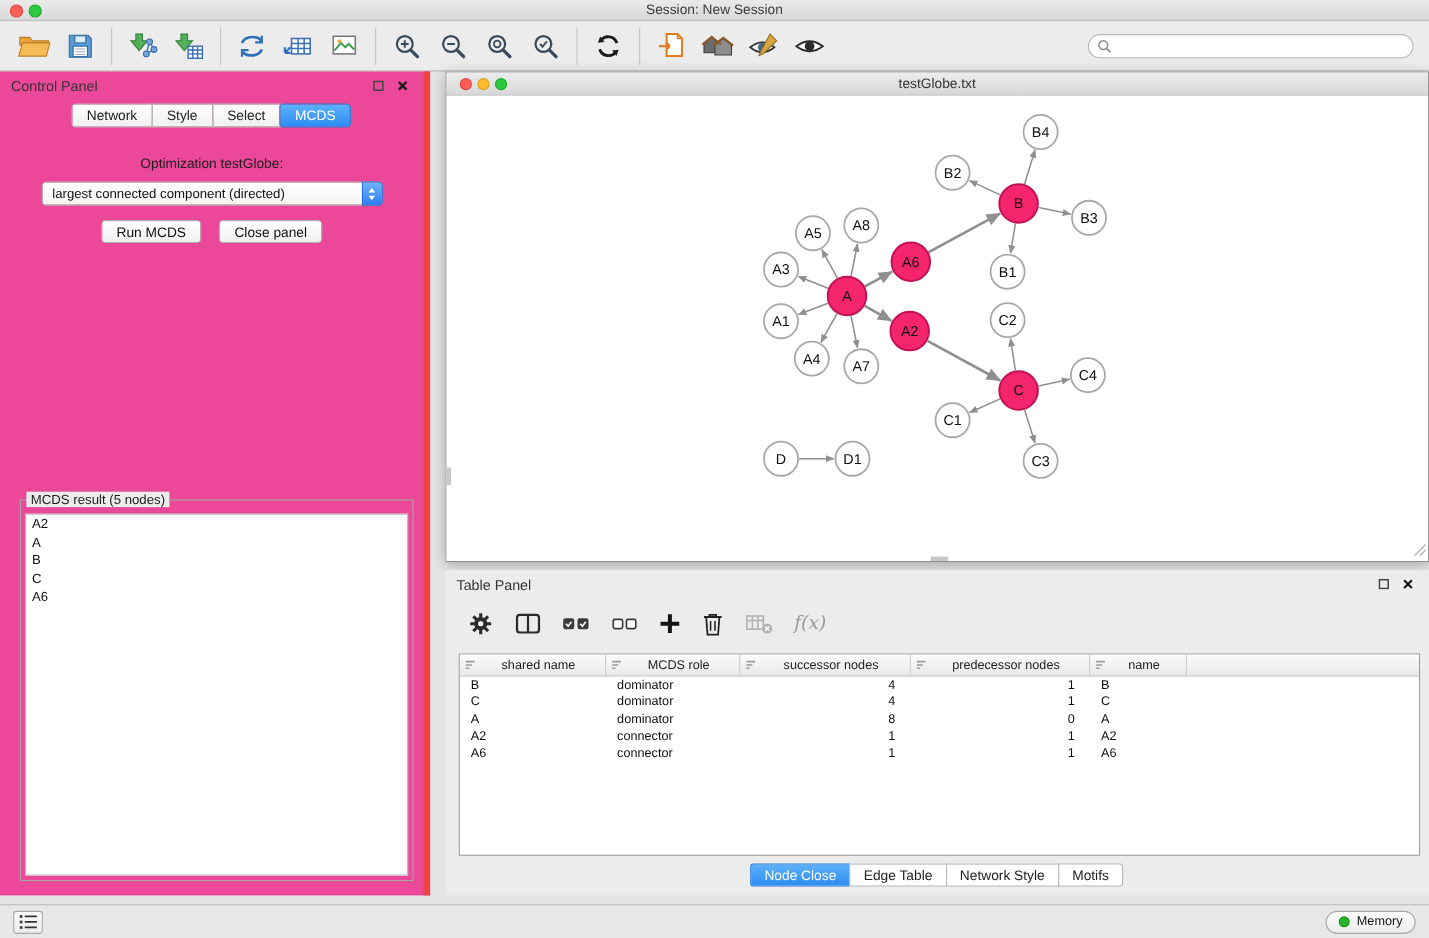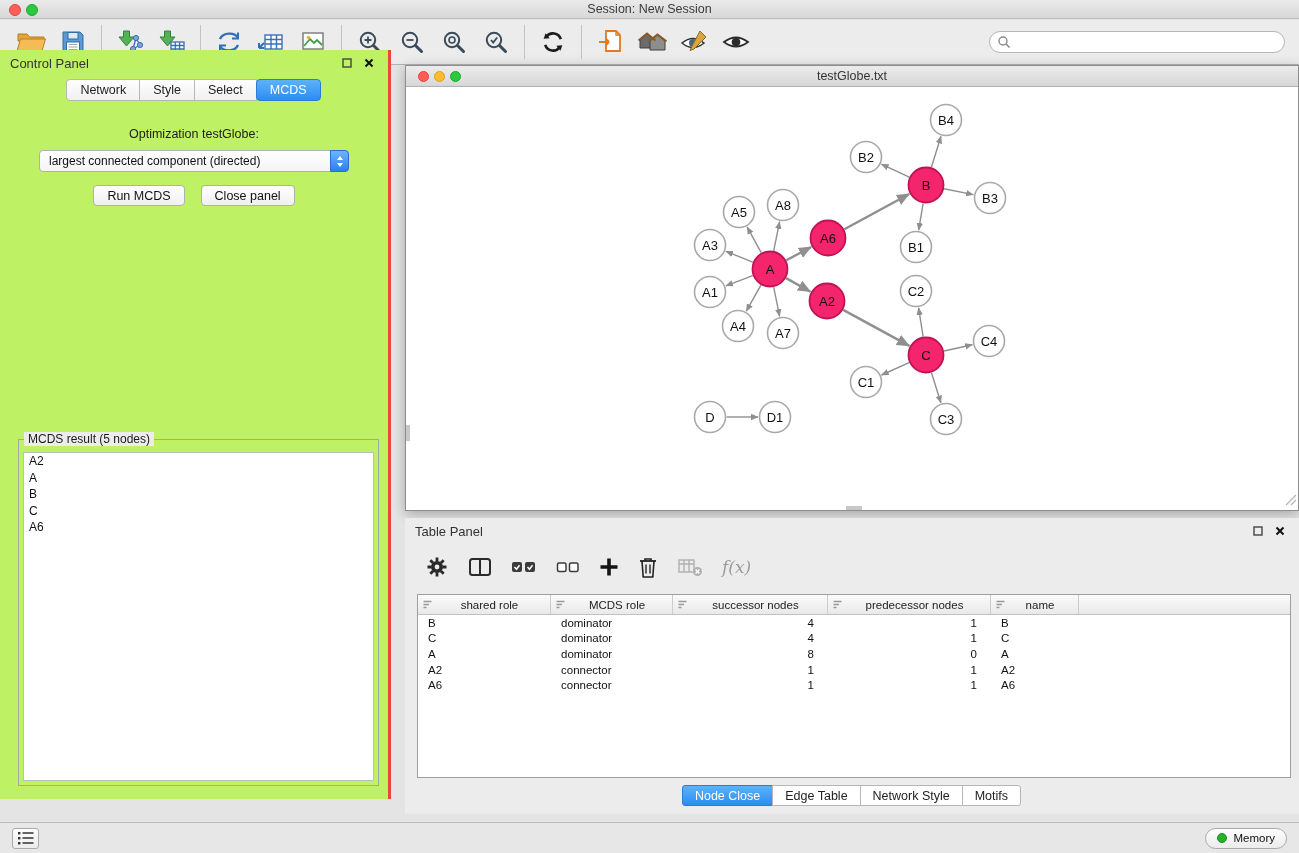--- a/index.html
+++ b/index.html
@@ -25,22 +25,22 @@
     display:flex; align-items:center; padding:0 10px; }
   .tbtn { width:42px; height:38px; background:none; border:none; display:flex;
     align-items:center; justify-content:center; cursor:default; }
   .sep { width:1px; height:34px; background:#c3c3c3; margin:0 7px; flex:none; }
   .search-wrap { margin-left:auto; position:relative; margin-right:4px; }
   .search-input { width:296px; height:22px; border:1px solid #b6b6b6; border-radius:12px;
     background:#fff; padding:0 10px 0 26px; font-size:12px; outline:none; }
   .search-icon { position:absolute; left:8px; top:4px; }
 
   
-  .control-panel { position:absolute; left:0; top:50px; width:391px; height:749px;
-    background:#bef264; border-right:3px solid #ef4444; }
+  .control-panel { position:absolute; left:0; top:65px; width:391px; height:749px;
+    background:#ec4899; border-right:6px solid #ef4444; }
   .panel-header { height:26px; display:flex; align-items:center; padding:0 10px;
     font-size:13px; color:#333; }
   .panel-header .spacer { flex:1; }
   .ph-btn { width:18px; height:18px; margin-left:4px; background:none; border:none;
     display:flex; align-items:center; justify-content:center; }
   .cp-tabs { display:flex; justify-content:center; margin-top:3px; }
   .cp-tab { font-size:12.5px; height:22px; padding:0 13px;
     background:linear-gradient(#ffffff,#f0f0f0); border:1px solid #b7b7b7; margin-left:-1px; color:#222; }
   .cp-tab:first-child { border-radius:4px 0 0 4px; }
   .cp-tab:last-child { border-radius:0 4px 4px 0; }
@@ -508,21 +508,21 @@
     <button class="tp-icon">
       <span class="fx-label">f(x)</span>
     </button>
   </div>
   <div class="data-table">
     <div class="thead" id="table-header">
         <div class="th col0">
           <svg width="11" height="11" viewBox="0 0 11 11">
             <path d="M1.5 2.5h8M1.5 5.5h5.5M1.5 8.5h3" stroke="#9a9a9a" stroke-width="1.5" fill="none"></path>
           </svg>
-          <span class="hlabel">shared role</span>
+          <span class="hlabel">shared name</span>
         </div>
         <div class="th col1">
           <svg width="11" height="11" viewBox="0 0 11 11">
             <path d="M1.5 2.5h8M1.5 5.5h5.5M1.5 8.5h3" stroke="#9a9a9a" stroke-width="1.5" fill="none"></path>
           </svg>
           <span class="hlabel">MCDS role</span>
         </div>
         <div class="th col2">
           <svg width="11" height="11" viewBox="0 0 11 11">
             <path d="M1.5 2.5h8M1.5 5.5h5.5M1.5 8.5h3" stroke="#9a9a9a" stroke-width="1.5" fill="none"></path>

